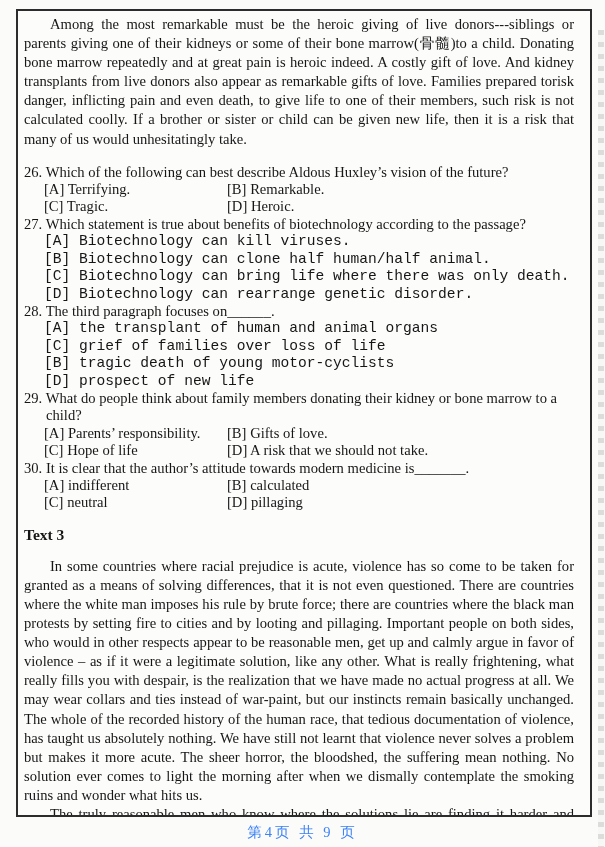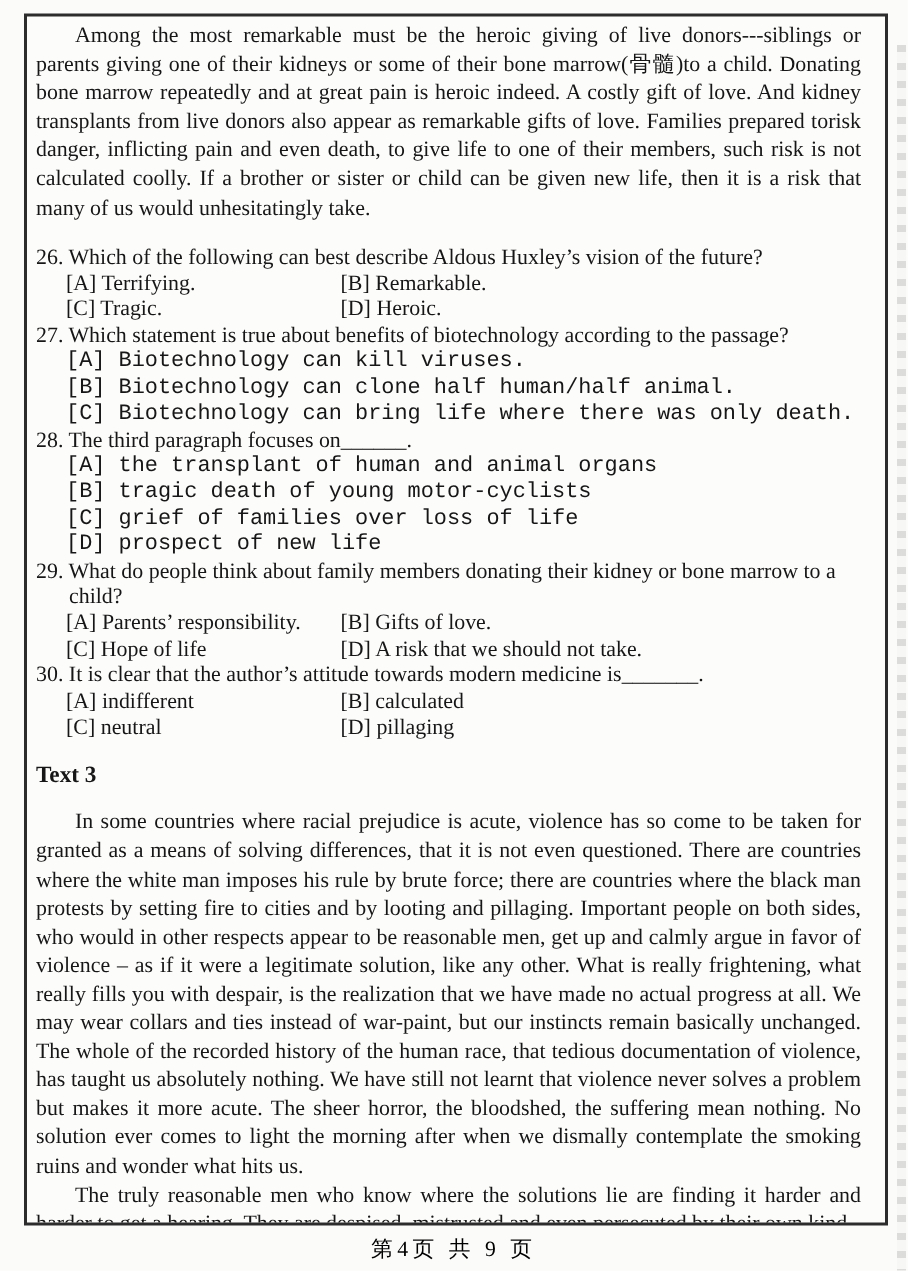--- a/index.html
+++ b/index.html
@@ -51,21 +51,21 @@
     font-size:15.5px;
     margin:14px 0 13px 0;
   }
   .footer {
     position:absolute;
     left:0; right:0;
     bottom:5px;
     text-align:center;
     font-size:14.5px;
     letter-spacing:3px;
-    color:#000000;
+    color:#3b82f6;
   }
   .scan-edge {
     position:absolute;
     right:1px; top:30px; bottom:0;
     width:6px;
     background:repeating-linear-gradient(
       to bottom,
       rgba(140,140,140,0.28) 0px 5px,
       rgba(200,200,200,0.08) 5px 12px
     );
@@ -90,29 +90,30 @@
         <div class="opt"><span>[D]</span> <span>Heroic.</span></div>
       </div>
     </div>
 
     <div class="question">
       <div class="q-line"><span class="q-num">27.</span> <span>Which statement is true about benefits of biotechnology according to the passage?</span></div>
       <div class="opts stack">
         <div class="opt"><span>[A]</span> <span>Biotechnology can kill viruses.</span></div>
         <div class="opt"><span>[B]</span> <span>Biotechnology can clone half human/half animal.</span></div>
         <div class="opt"><span>[C]</span> <span>Biotechnology can bring life where there was only death.</span></div>
+        <div class="opt"><span>[D]</span> <span>Biotechnology can rearrange genetic disorder.</span></div>
       </div>
     </div>
 
     <div class="question">
       <div class="q-line"><span class="q-num">28.</span> <span>The third paragraph focuses on______.</span></div>
       <div class="opts stack">
         <div class="opt"><span>[A]</span> <span>the transplant of human and animal organs</span></div>
+        <div class="opt"><span>[C]</span> <span>grief of families over loss of life</span></div>
         <div class="opt"><span>[B]</span> <span>tragic death of young motor-cyclists</span></div>
-        <div class="opt"><span>[C]</span> <span>grief of families over loss of life</span></div>
         <div class="opt"><span>[D]</span> <span>prospect of new life</span></div>
       </div>
     </div>
 
     <div class="question">
       <div class="q-line"><span class="q-num">29.</span> <span>What do people think about family members donating their kidney or bone marrow to a child?</span></div>
       <div class="opts grid2">
         <div class="opt"><span>[A]</span> <span>Parents’ responsibility.</span></div>
         <div class="opt"><span>[B]</span> <span>Gifts of love.</span></div>
         <div class="opt"><span>[C]</span> <span>Hope of life</span></div>

